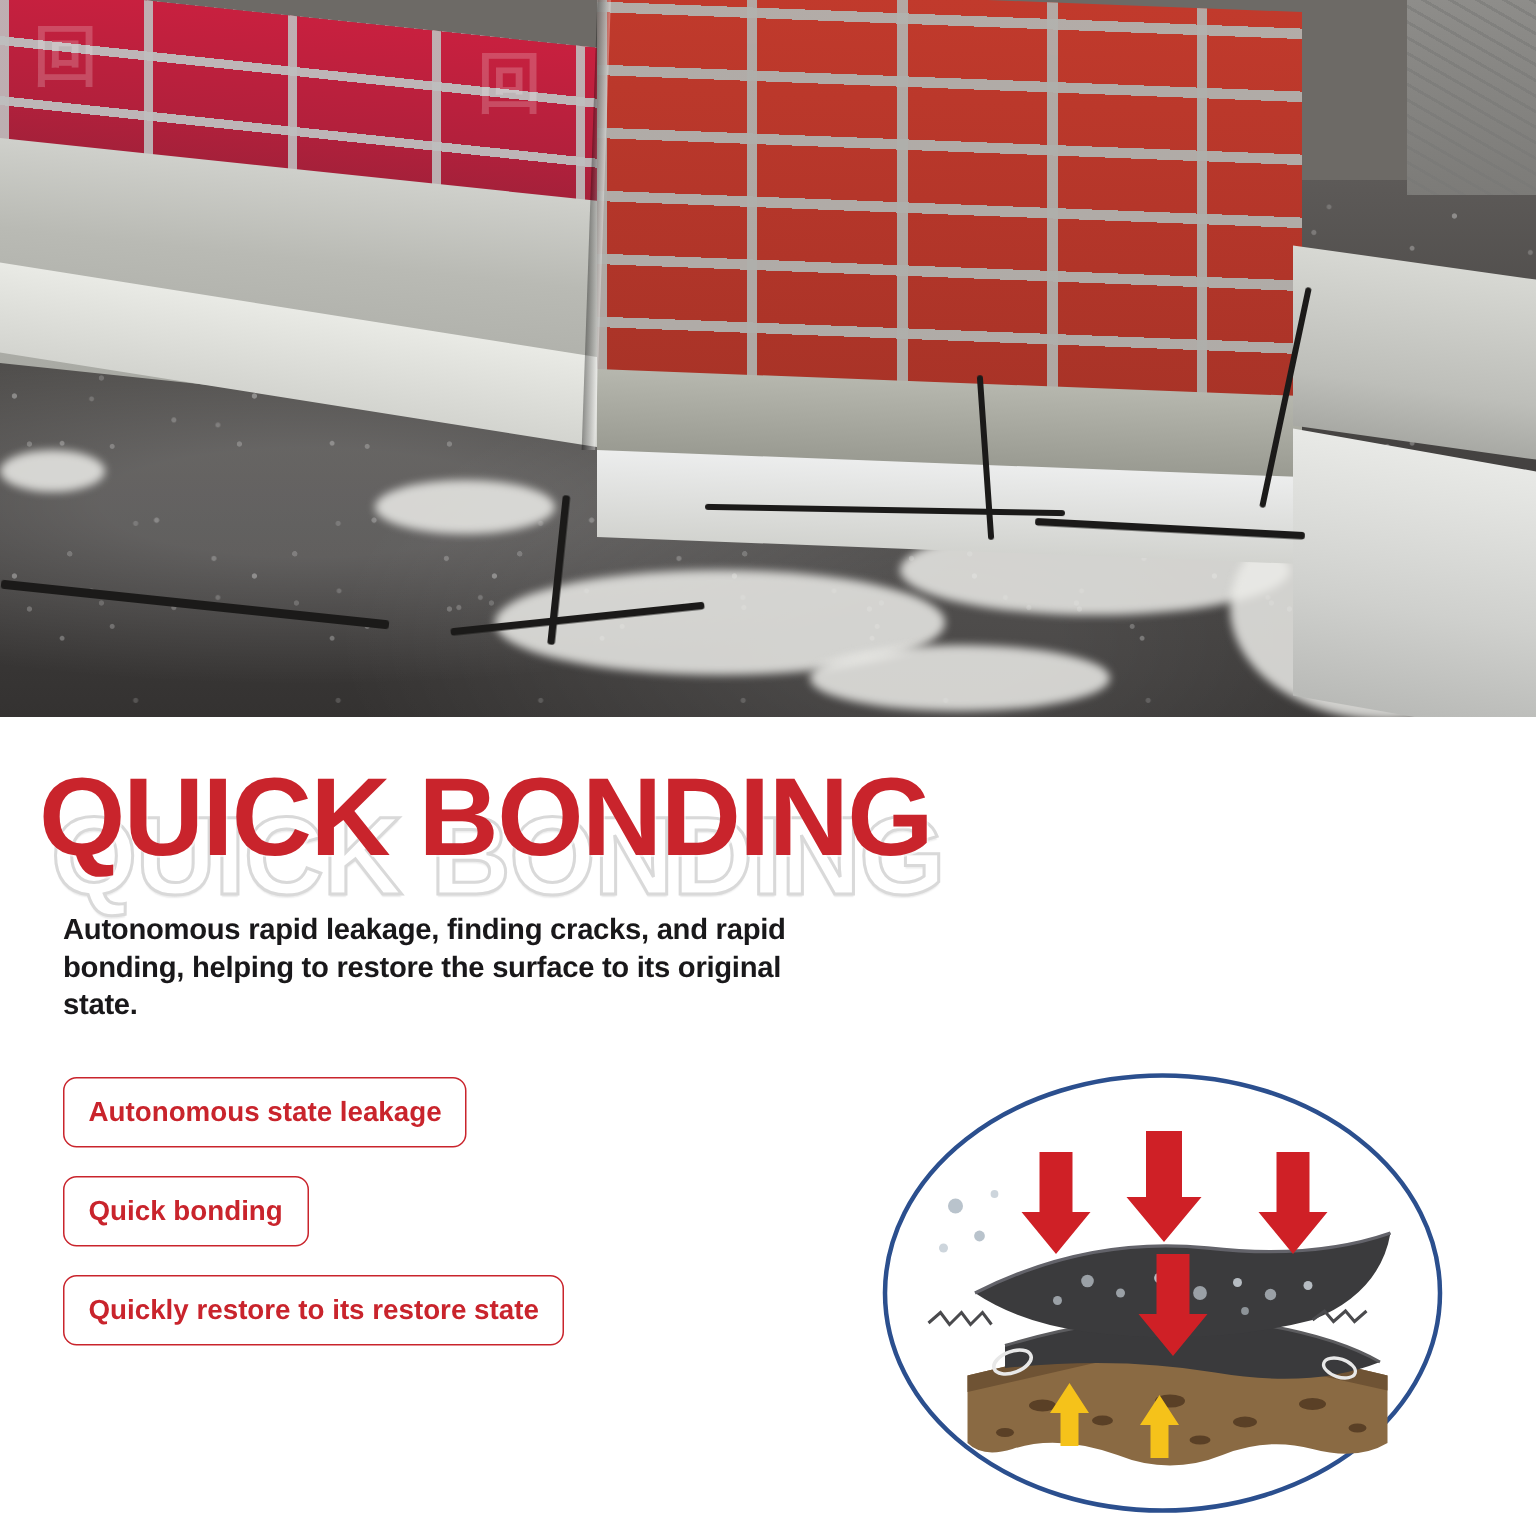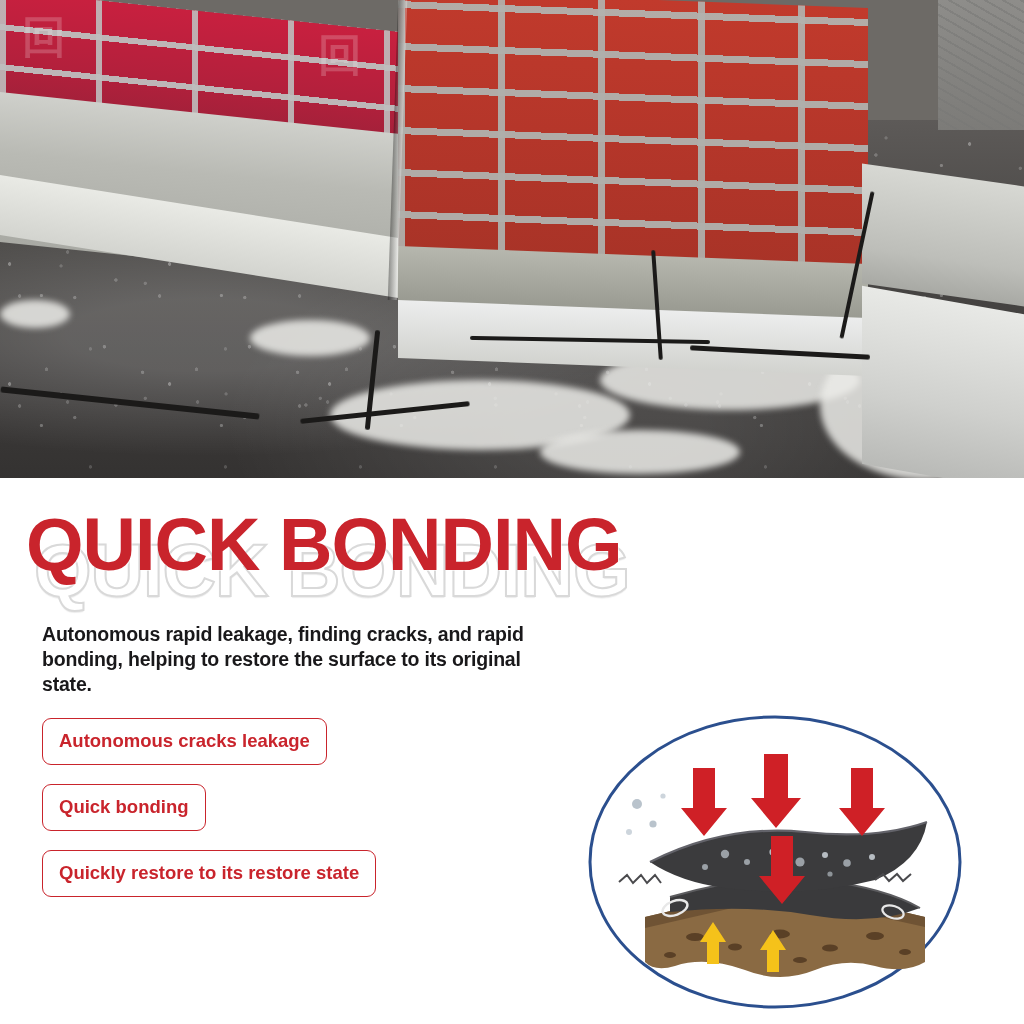--- a/index.html
+++ b/index.html
@@ -210,21 +210,21 @@
   .headline.front {
     color: #c9242c;
     z-index: 2;
     text-shadow: 1px 1px 0 rgba(255,255,255,.6);
   }
 
   
   .body-copy {
     position: absolute;
     left: 42px;
-    top: 622px;
+    top: 608px;
     width: 520px;
     font-size: 19.5px;
     font-weight: bold;
     line-height: 1.28;
     color: #19181a;
     letter-spacing: -0.2px;
   }
 
   
   .pills {
@@ -302,21 +302,21 @@
   </div>
 
   <div class="headline-wrap">
     <div class="headline ghost">QUICK BONDING</div>
     <div class="headline front">QUICK BONDING</div>
   </div>
 
   <div class="body-copy">Autonomous rapid leakage, finding cracks, and rapid bonding, helping to restore the surface to its original state.</div>
 
   <div class="pills">
-    <div><span class="pill">Autonomous cracks leakage</span></div>
+    <div><span class="pill">Autonomous state leakage</span></div>
     <div><span class="pill">Quick bonding</span></div>
     <div><span class="pill">Quickly restore to its restore state</span></div>
   </div>
 
   <div class="diagram">
     <svg viewBox="0 0 400 300" width="400" height="300">
 
       <ellipse cx="200" cy="150" rx="185" ry="145" fill="none" stroke="#2b4f8e" stroke-width="3"></ellipse>
 
       <g>

